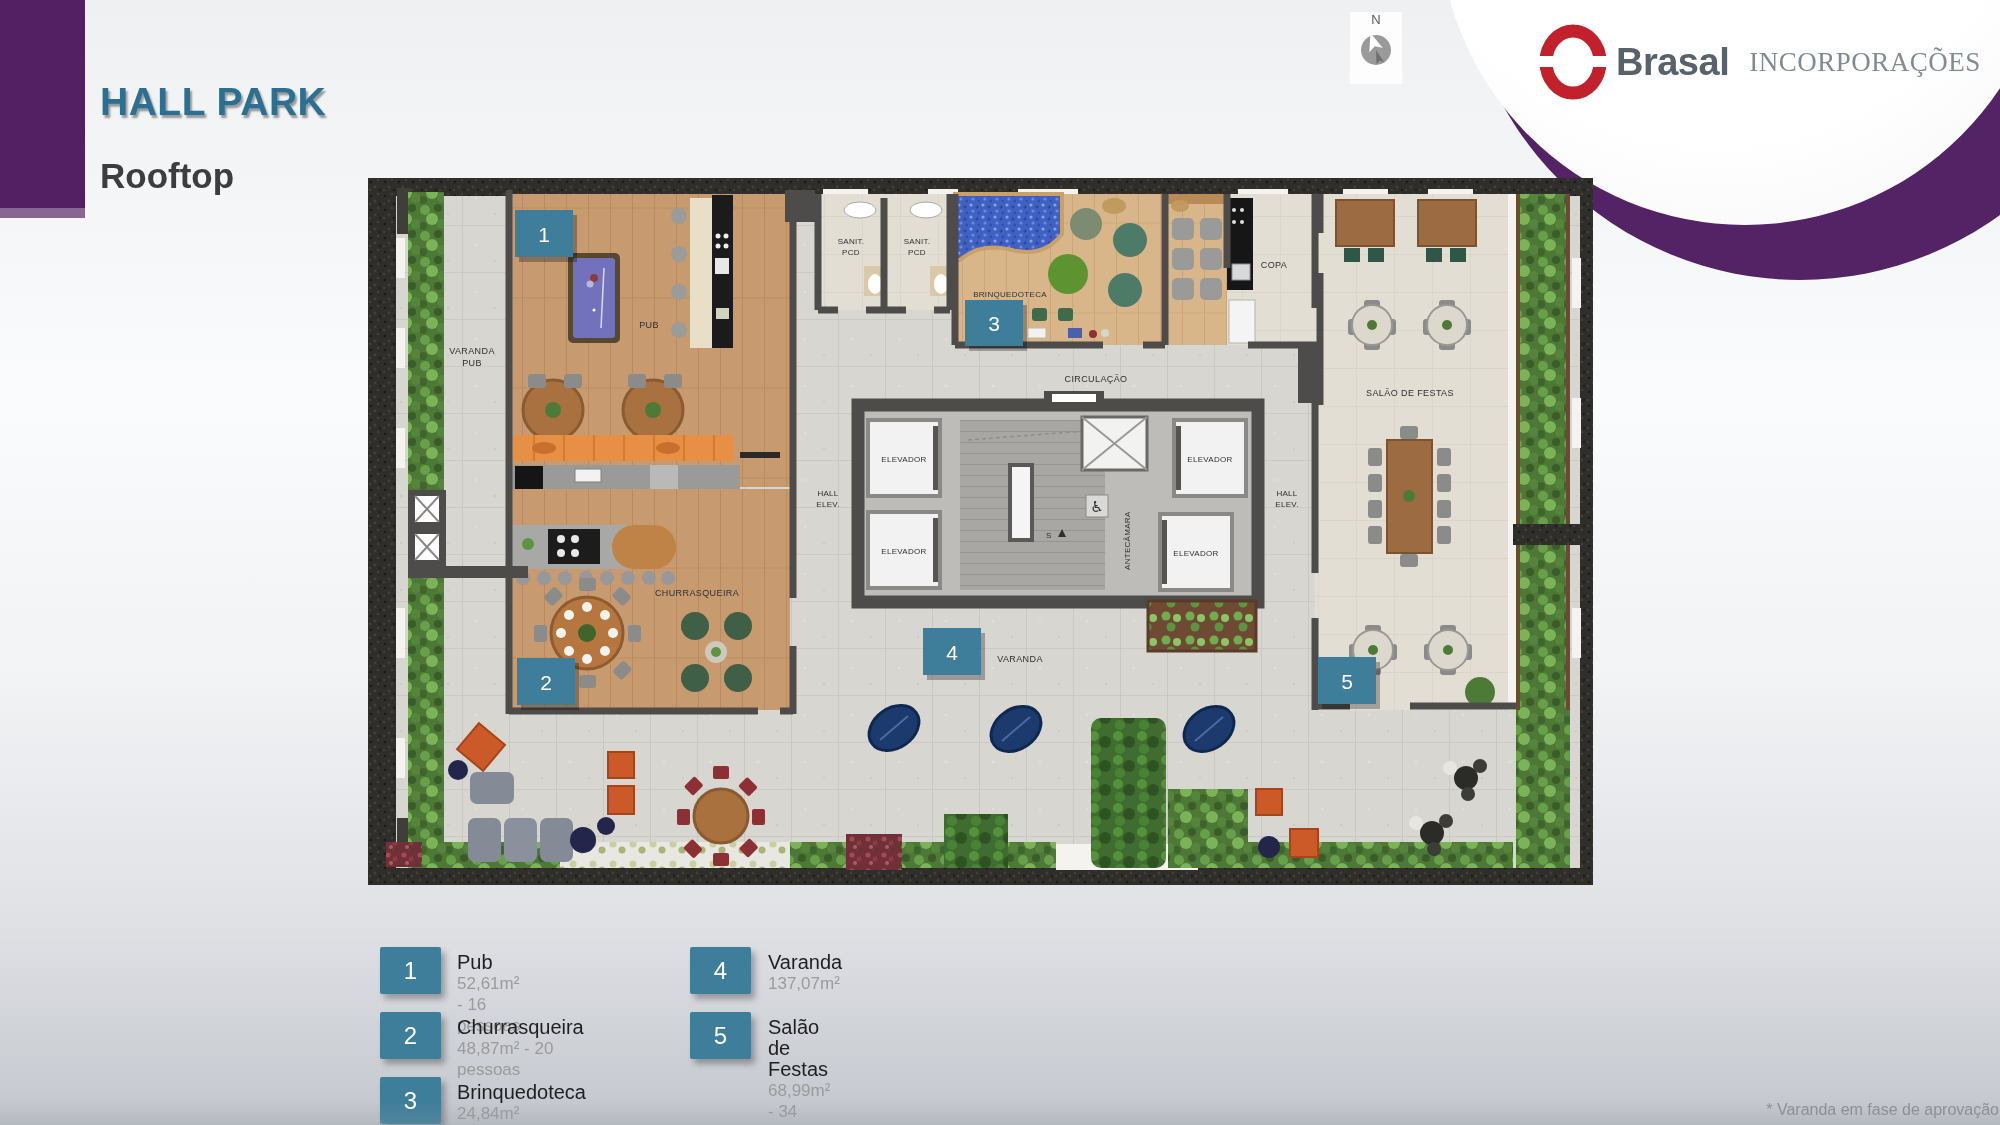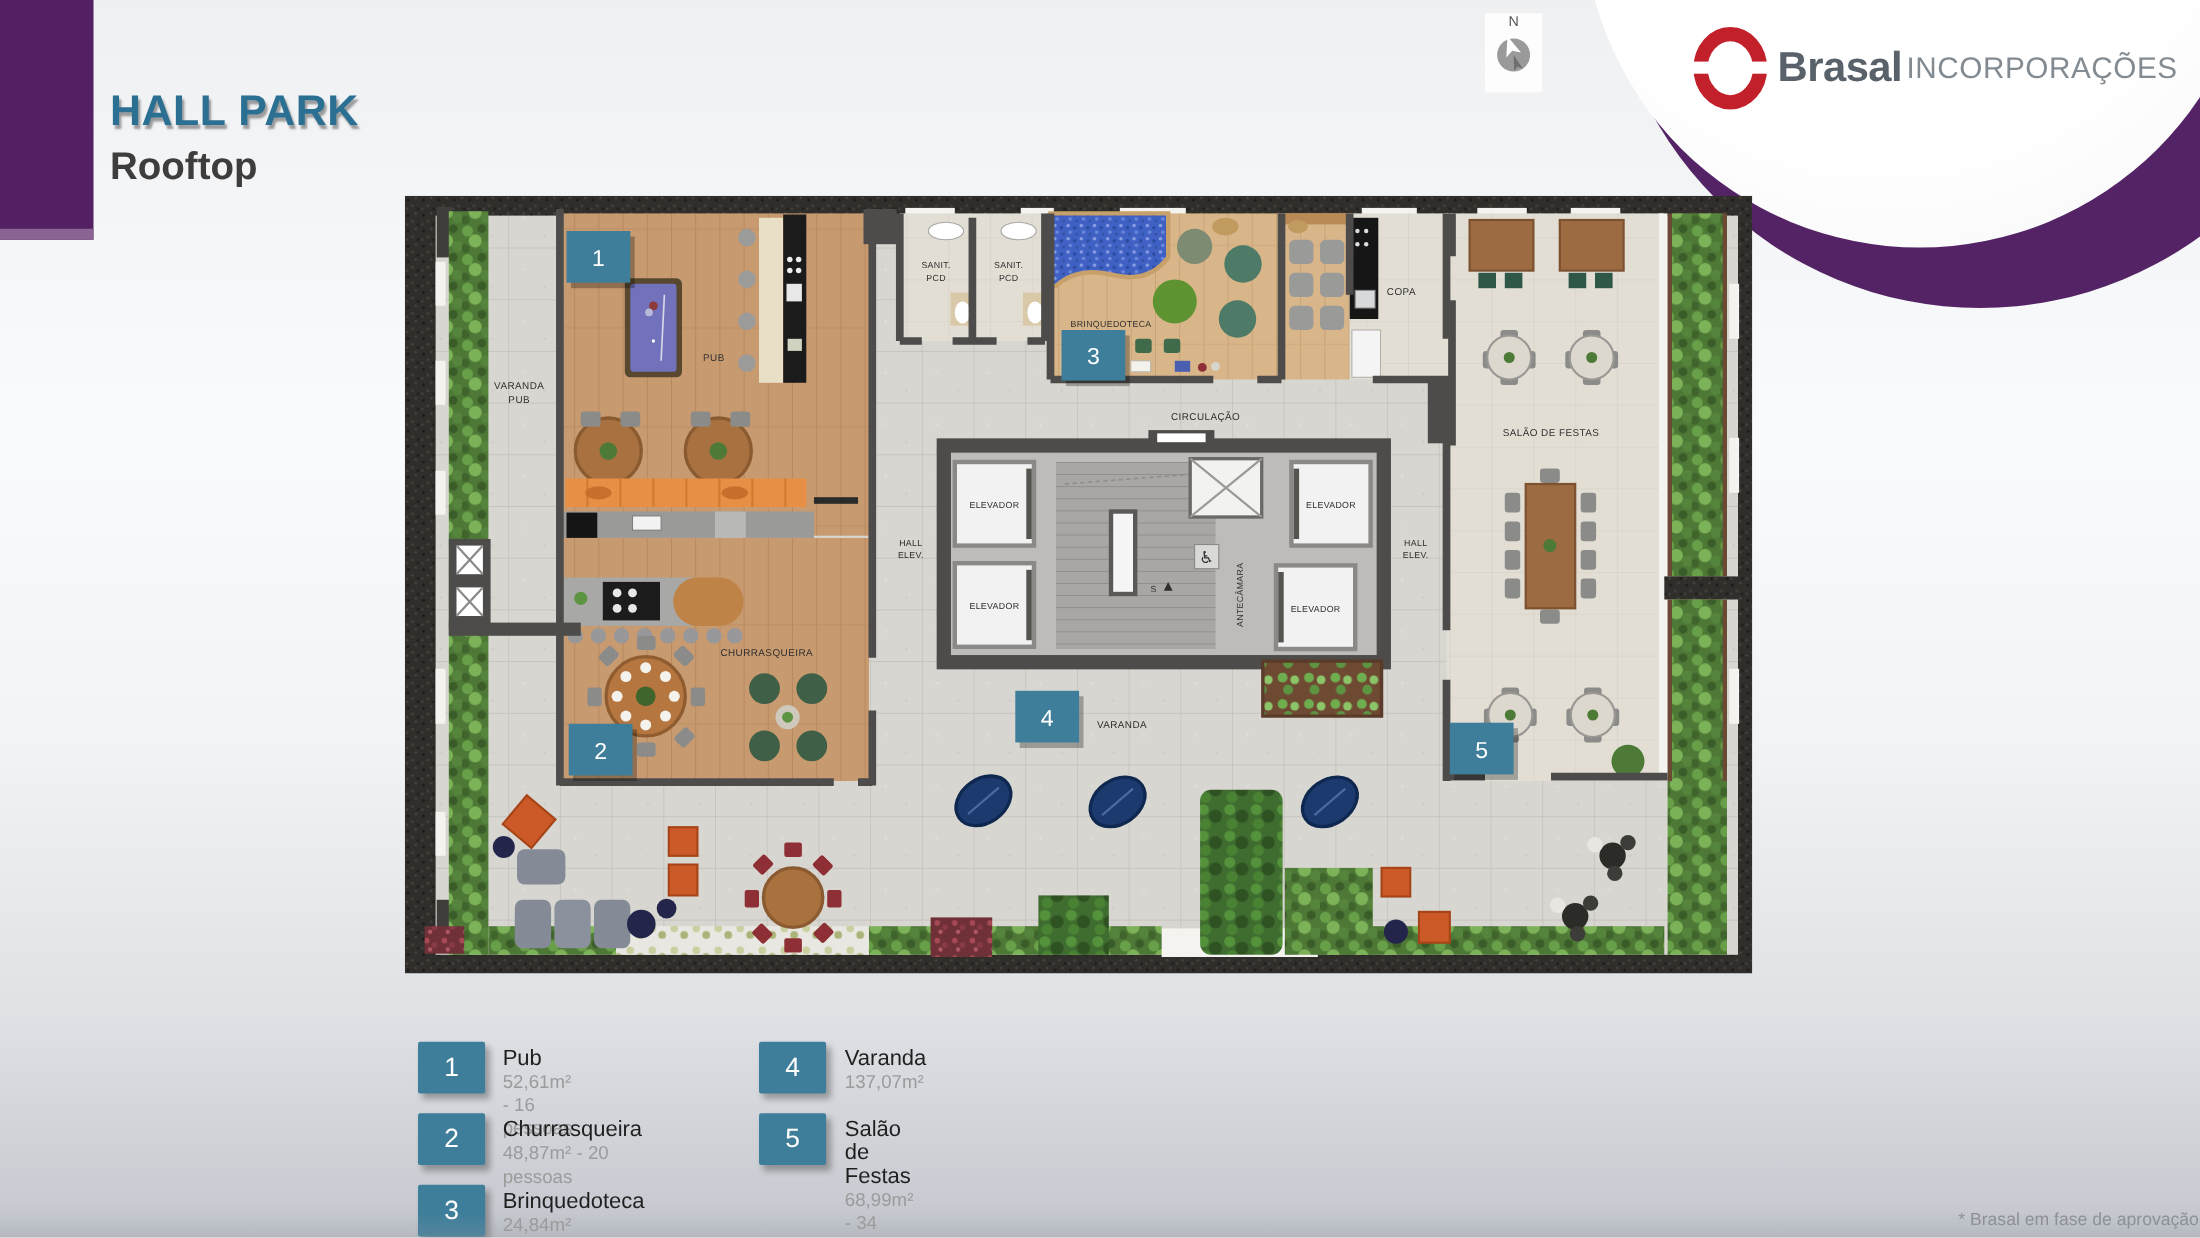--- a/index.html
+++ b/index.html
@@ -10,26 +10,26 @@
   }
   
   .corner-purple{position:absolute;left:1460px;top:-400px;width:680px;height:680px;border-radius:50%;background:#542366;}
   .corner-white{position:absolute;left:1439px;top:-387px;width:612px;height:612px;border-radius:50%;
     background:radial-gradient(circle at 45% 35%, #ffffff 60%, #f4f5f7 100%);}
   
   .purple-bar{position:absolute;left:0;top:0;width:85px;height:208px;background:#522063;border-bottom:10px solid #8a6492;}
   
   .title{position:absolute;left:100px;top:80px;font-size:39px;font-weight:700;letter-spacing:0.5px;
     color:#2b7093;text-shadow:2px 3px 2px rgba(45,45,45,0.45);}
-  .subtitle{position:absolute;left:100px;top:132px;font-size:35px;font-weight:700;color:#3d3d3d;}
+  .subtitle{position:absolute;left:100px;top:156px;font-size:35px;font-weight:700;color:#3d3d3d;}
   
   .logo{position:absolute;left:1538px;top:24px;display:flex;align-items:center;}
   .logo-ring{width:70px;height:76px;}
   .logo-name{font-size:38px;font-weight:700;color:#59626a;margin-left:8px;letter-spacing:-0.5px;}
-  .logo-suffix{font-size:27px;font-weight:400;color:#838b92;letter-spacing:0.5px;margin-left:4px;}
+  .logo-suffix{font-size:27px;font-weight:400;color:#838b92;letter-spacing:0.5px;margin-left:20px;font-family:Liberation Serif, serif;}
   
   .compass{position:absolute;left:1350px;top:12px;width:52px;height:72px;background:#fdfdfd;text-align:center;}
   .compass-n{font-size:13px;color:#5a5a5a;line-height:16px;}
   
   .plan{position:absolute;left:368px;top:178px;width:1225px;height:707px;}
   .plan svg{display:block;}
   svg text{font-family:"Liberation Sans","DejaVu Sans",sans-serif;fill:#2f2f2f;}
   .rlabel{font-size:9px;letter-spacing:0.4px;}
   .rlabel-sm{font-size:8px;letter-spacing:0.3px;}
   .badge-num{font-size:21px;fill:#ffffff;}
@@ -617,15 +617,15 @@
     <div class="legend-item">
       <div class="legend-badge" style="left:690px;top:1012px;">5</div>
       <div class="legend-text" style="left:768px;top:1017px;">
         <div class="legend-title">Salão de Festas</div>
         <div class="legend-sub">68,99m² - 34 pessoas</div>
       </div>
     </div>
   </div>
 
   <div class="bottom-shade"></div>
-  <div class="disclaimer">* Brasal em fase de aprovação</div>
+  <div class="disclaimer">* Varanda em fase de aprovação</div>
 
 </div>
 
 </body></html>

